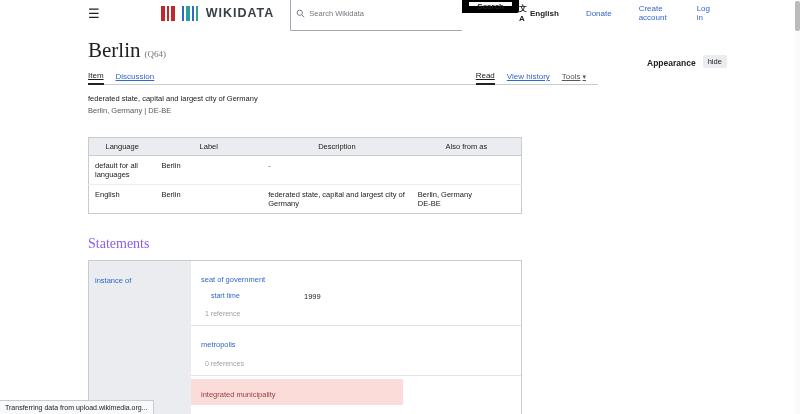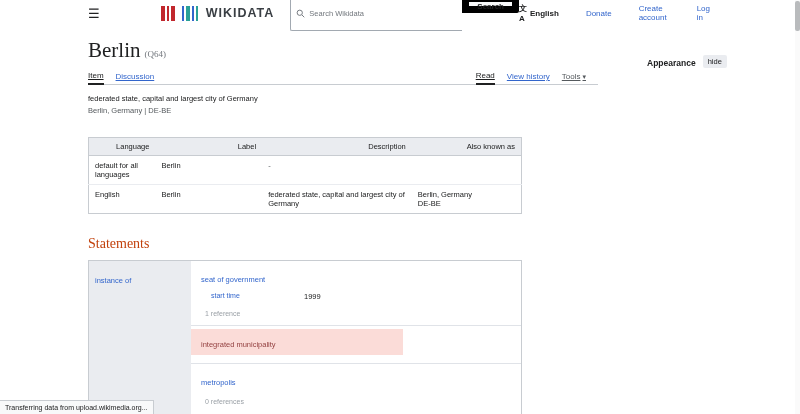--- a/index.html
+++ b/index.html
@@ -41,28 +41,28 @@
   .appearance { position:absolute; left:647px; top:55px; display:flex; align-items:flex-end; gap:7px; }
   .appearance-label { font-size:8.5px; font-weight:bold; color:#202122; }
   .hide-btn { font-size:7.5px; color:#202122; background:#eaecf0; border:none; border-radius:2px; padding:2px 5px; cursor:pointer; font-family:"Liberation Sans",sans-serif; }
 
   
   .desc { margin-top:9px; font-size:7.5px; color:#202122; }
   .aliases { margin-top:3px; font-size:7.5px; color:#54595d; }
 
   
   .term-table { margin-top:22px; width:434px; border-collapse:collapse; font-size:7.5px; color:#202122; border:1px solid #c8ccd1; }
-  .term-table th { background:#eaecf0; text-align:right; font-weight:normal; padding:4px 6px; border-bottom:1px solid #c8ccd1; }
+  .term-table th { background:#eaecf0; text-align:center; font-weight:normal; padding:4px 6px; border-bottom:1px solid #c8ccd1; }
   .term-table td { padding:5px 6px; vertical-align:top; border-bottom:1px solid #eaecf0; }
   .term-table tr:last-child td { border-bottom:none; }
   .col-lang{width:67px;} .col-label{width:107px;} .col-desc{width:150px;} .col-aka{width:110px;}
   .dash { color:#54595d; }
 
   
-  .stmt-heading { margin-top:22px; font-family:"Liberation Serif", serif; font-size:14px; font-weight:normal; color:#c2410c; }
+  .stmt-heading { margin-top:22px; font-family:"Liberation Serif", serif; font-size:14px; font-weight:normal; color:#8b5cf6; }
   .stmt-group { margin-top:8px; width:434px; border:1px solid #c8ccd1; display:flex; min-height:210px; }
   .prop-col { width:102px; background:#eaecf0; padding:8px 6px; flex:0 0 auto; }
   .prop-link { font-size:7.5px; }
   .claims-col { flex:1; background:#fff; }
   .claim { padding:7px 10px 8px; border-bottom:1px solid #e0e3e8; }
   .claim:last-child { border-bottom:none; }
   .claim-value { font-size:7.5px; display:inline-block; }
   .qualifier-row { display:flex; margin:6px 0 0 10px; }
   .qualifier-prop { font-size:7px; width:93px; flex:0 0 auto; }
   .qualifier-val { font-size:7.5px; color:#202122; }
@@ -131,21 +131,21 @@
 
     <div class="desc">federated state, capital and largest city of Germany</div>
     <div class="aliases">Berlin, Germany | DE-BE</div>
 
     <table class="term-table">
       <tbody>
           <tr>
         <th class="col-lang">Language</th>
         <th class="col-label">Label</th>
         <th class="col-desc">Description</th>
-        <th class="col-aka">Also known as</th>
+        <th class="col-aka">Also from as</th>
       </tr>
       <tr>
         <td>default for all languages</td>
         <td>Berlin</td>
         <td class="dash">-</td>
         <td></td>
       </tr>
       <tr>
         <td>English</td>
         <td>Berlin</td>
@@ -167,30 +167,30 @@
 
         <div class="claim">
           <a class="claim-value">seat of government</a>
           <div class="qualifier-row">
             <a class="qualifier-prop">start time</a>
             <span class="qualifier-val">1999</span>
           </div>
           <div class="claim-refs">1 reference</div>
         </div>
 
-        <div class="claim highlighted">
-          <span class="hl-band"><a class="claim-value">integrated municipality</a></span>
-
-        </div>
-
         <div class="claim">
           <a class="claim-value">metropolis</a>
           <div class="claim-refs">0 references</div>
         </div>
 
+        <div class="claim highlighted">
+          <span class="hl-band"><a class="claim-value">integrated municipality</a></span>
+
+        </div>
+
       </div>
     </div>
   </div>
 
   <div class="appearance">
     <span class="appearance-label">Appearance</span>
     <button class="hide-btn">hide</button>
   </div>
 
   <div class="status-bar">Transferring data from upload.wikimedia.org...</div>

